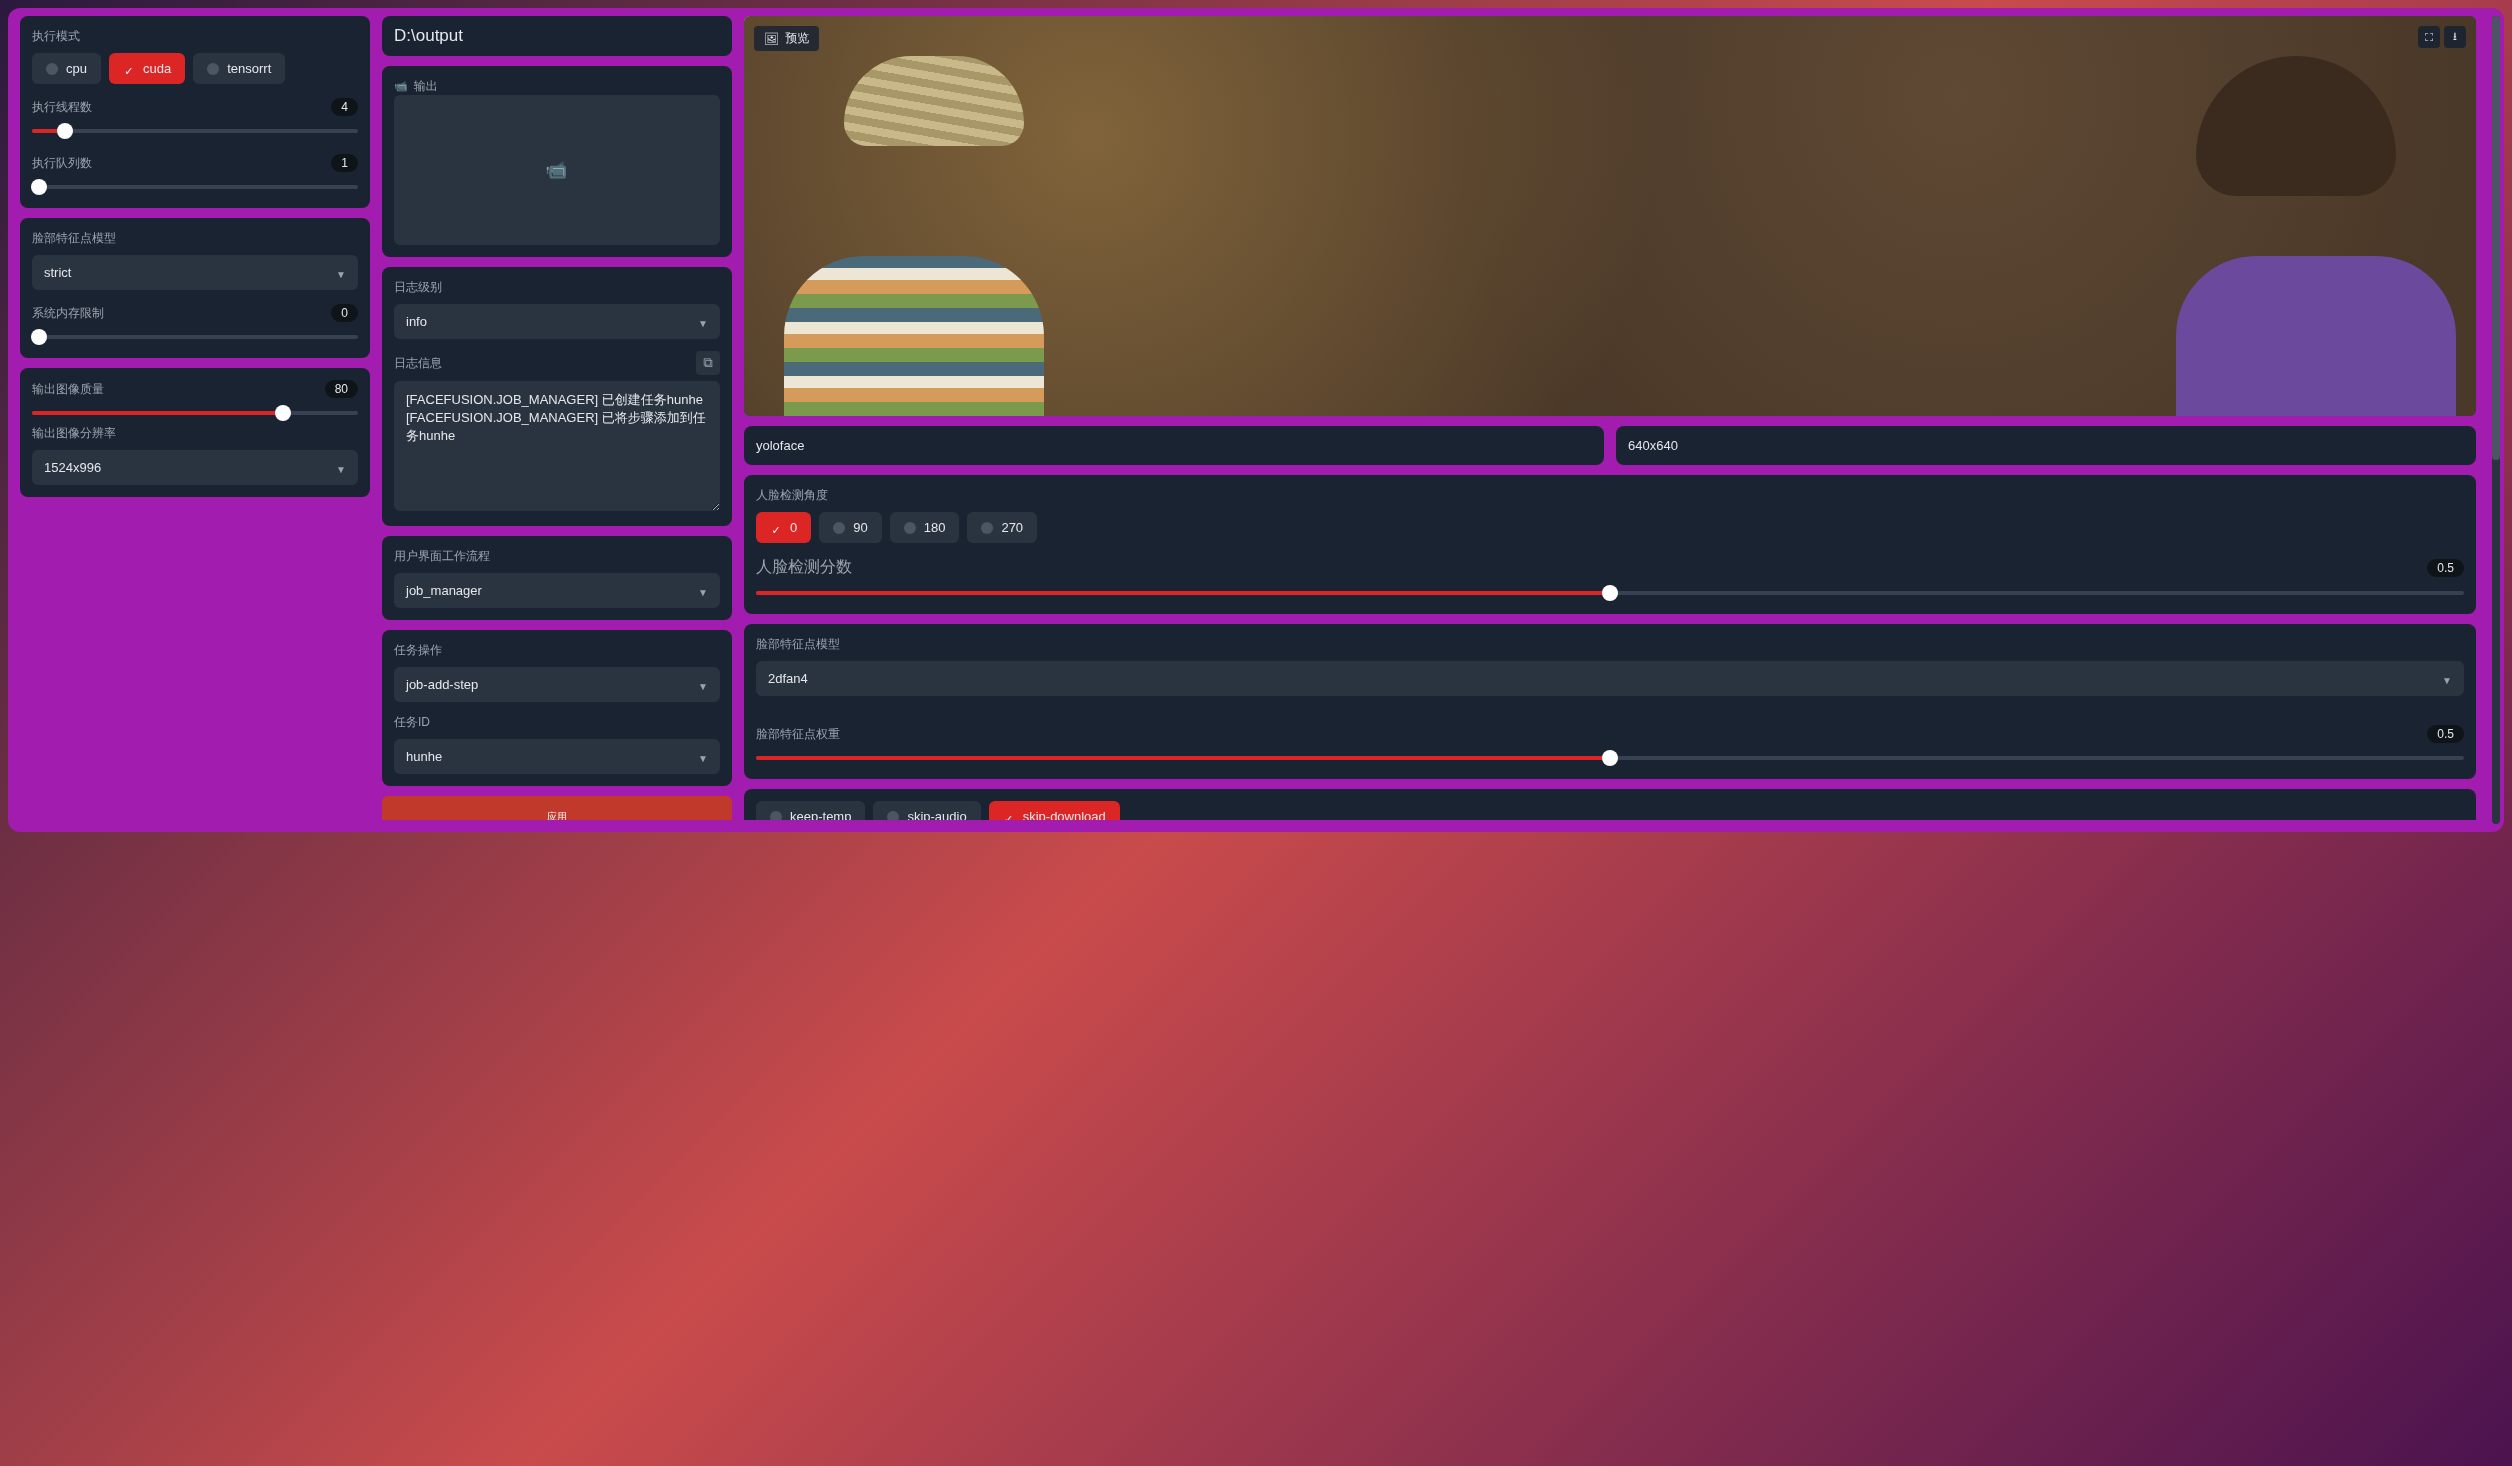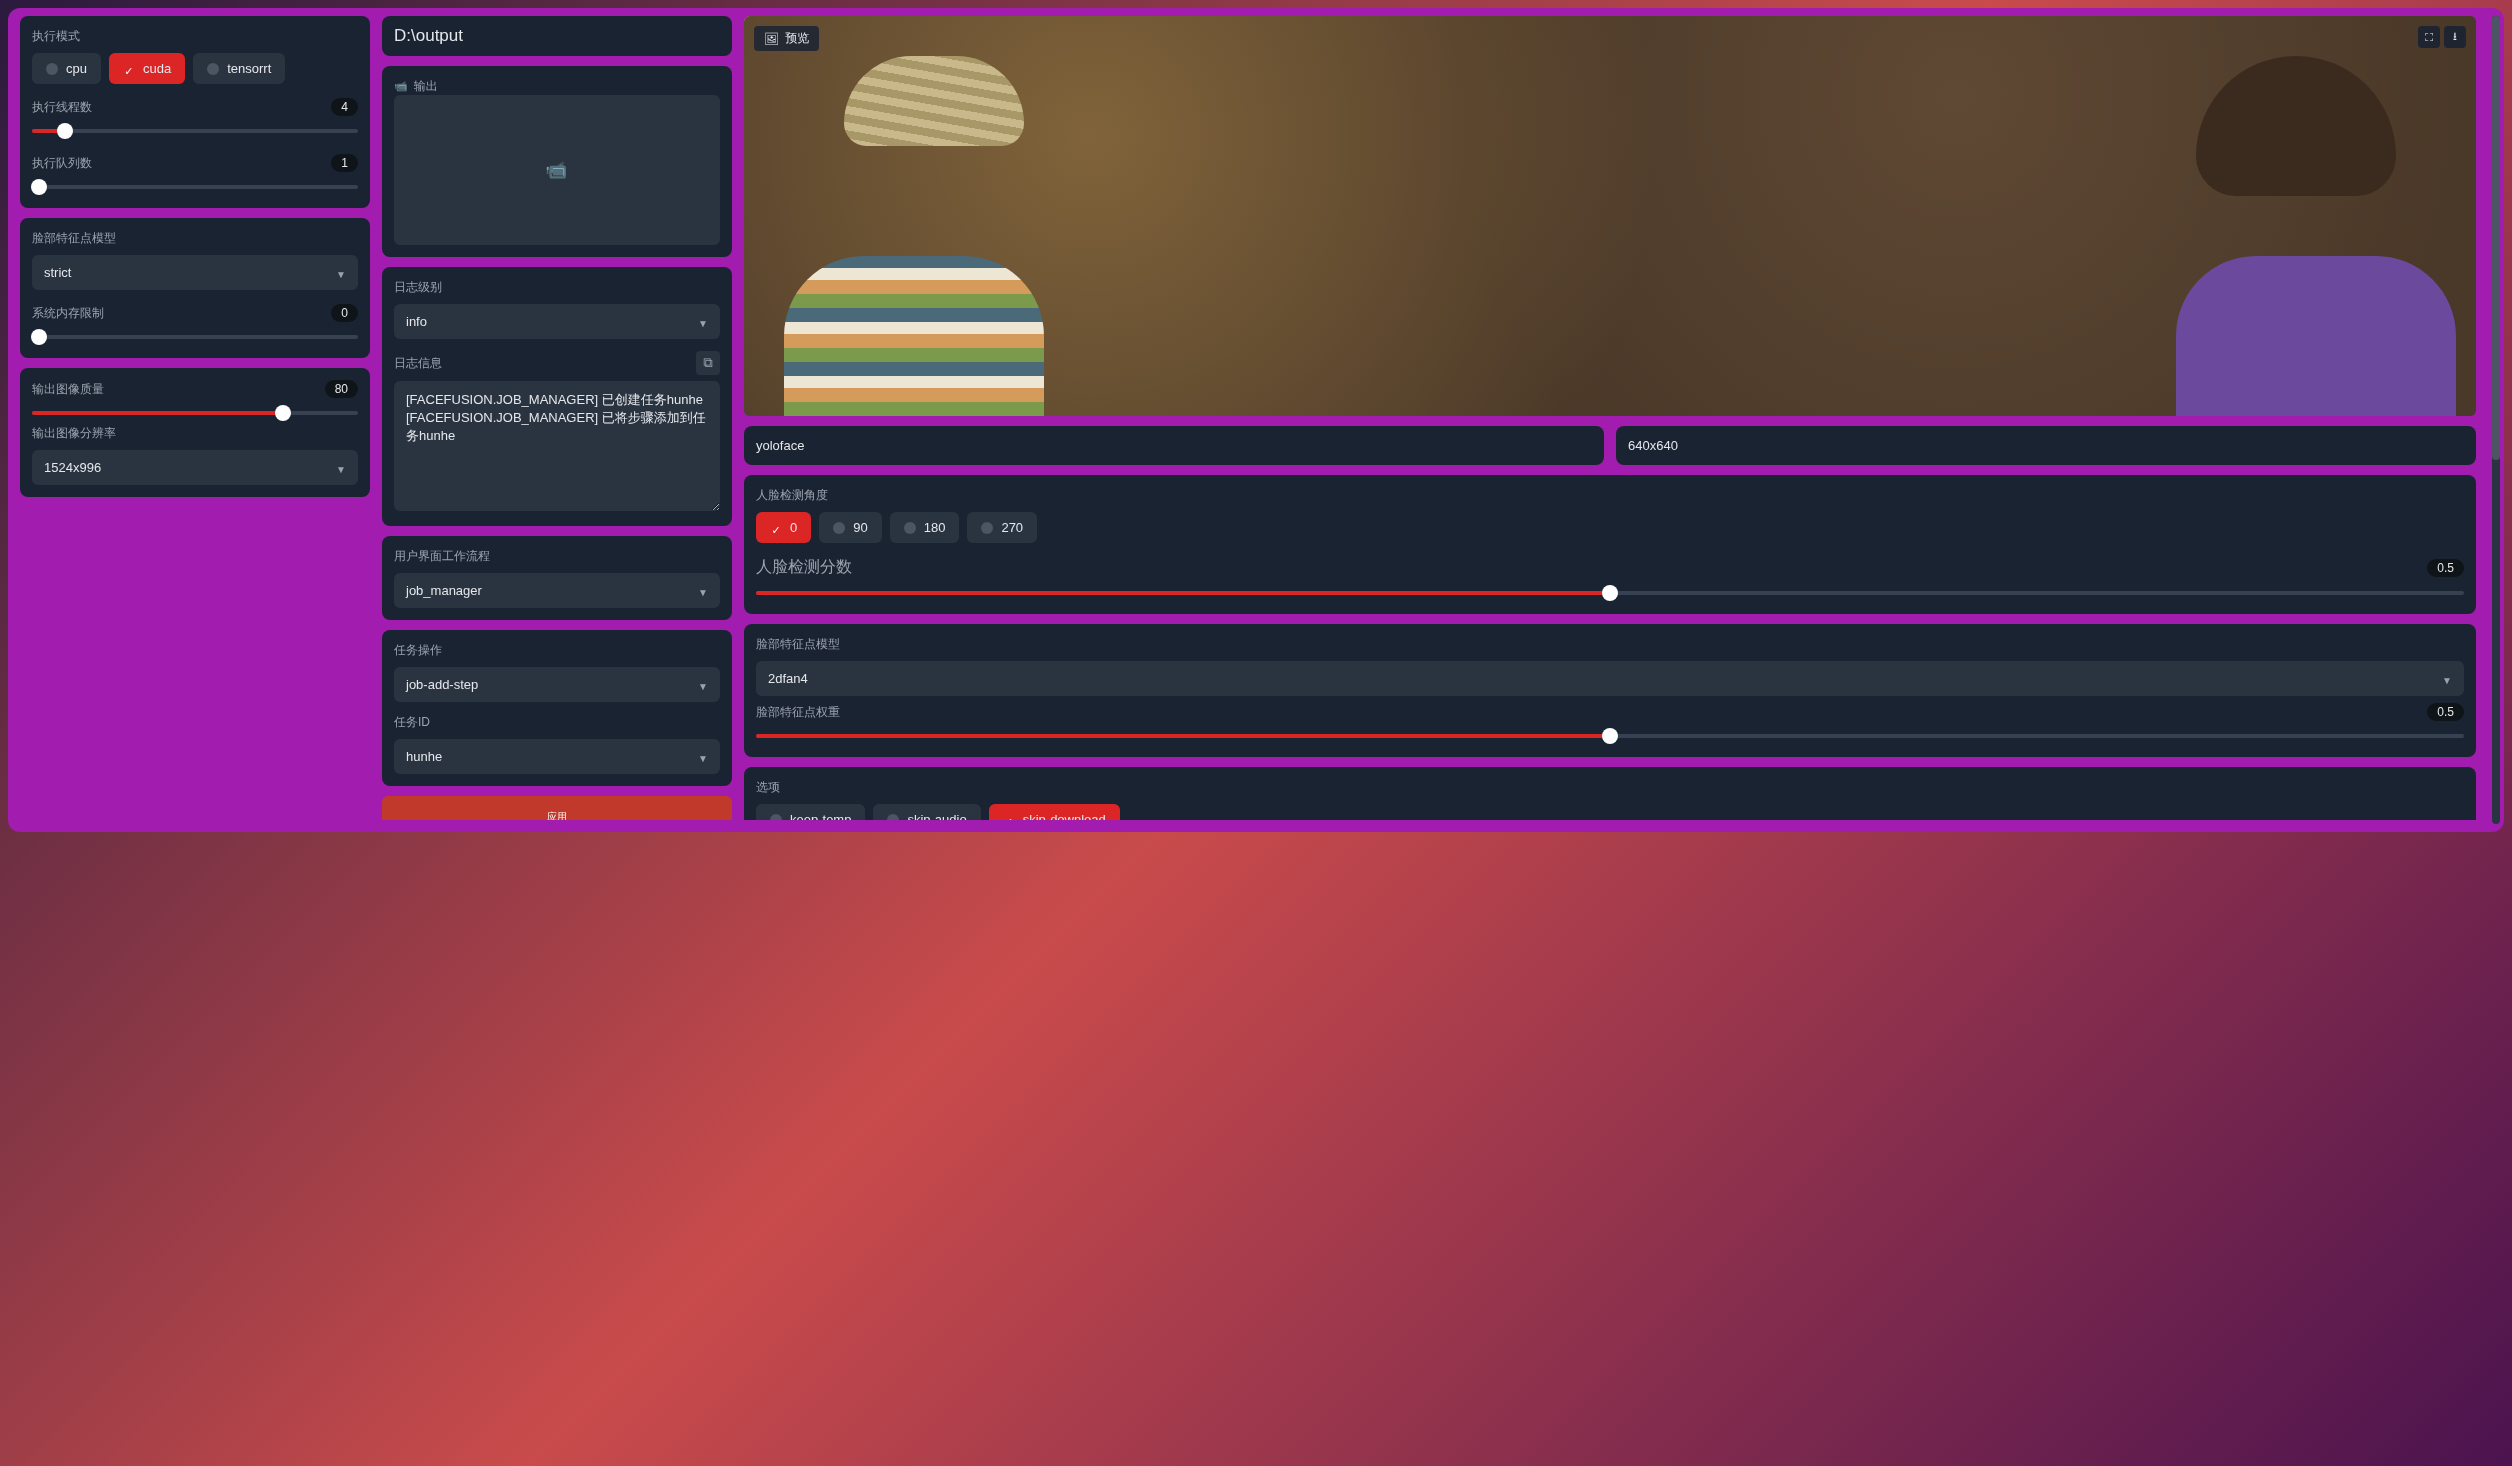--- a/index.html
+++ b/index.html
@@ -438,33 +438,32 @@
       </div>
     </div>
 
     <div class="panel">
       <span class="label">脸部特征点模型</span>
       <div class="select">
         <span>2dfan4</span>
         <span class="select-caret">▼</span>
       </div>
 
-      <div class="label-row" style="margin-top:7px">
+      <div class="label-row" style="margin-top:29px">
         <span style="font-size:12px;color:#9ca3af">脸部特征点权重</span>
         <span class="value-badge">0.5</span>
       </div>
       <div class="slider-wrap">
         <div class="slider-track"></div>
           <div class="slider-fill" style="width:50%"></div>
           <div class="slider-thumb" style="left:50%"></div>
       </div>
     </div>
 
     <div class="panel">
-      <span class="label">选项</span>
       <div class="chk-group">
         <button class="chk-btn">
             <span class="radio-dot"></span>
             <span>keep-temp</span>
           </button>
         <button class="chk-btn">
             <span class="radio-dot"></span>
             <span>skip-audio</span>
           </button>
         <button class="chk-btn selected">

